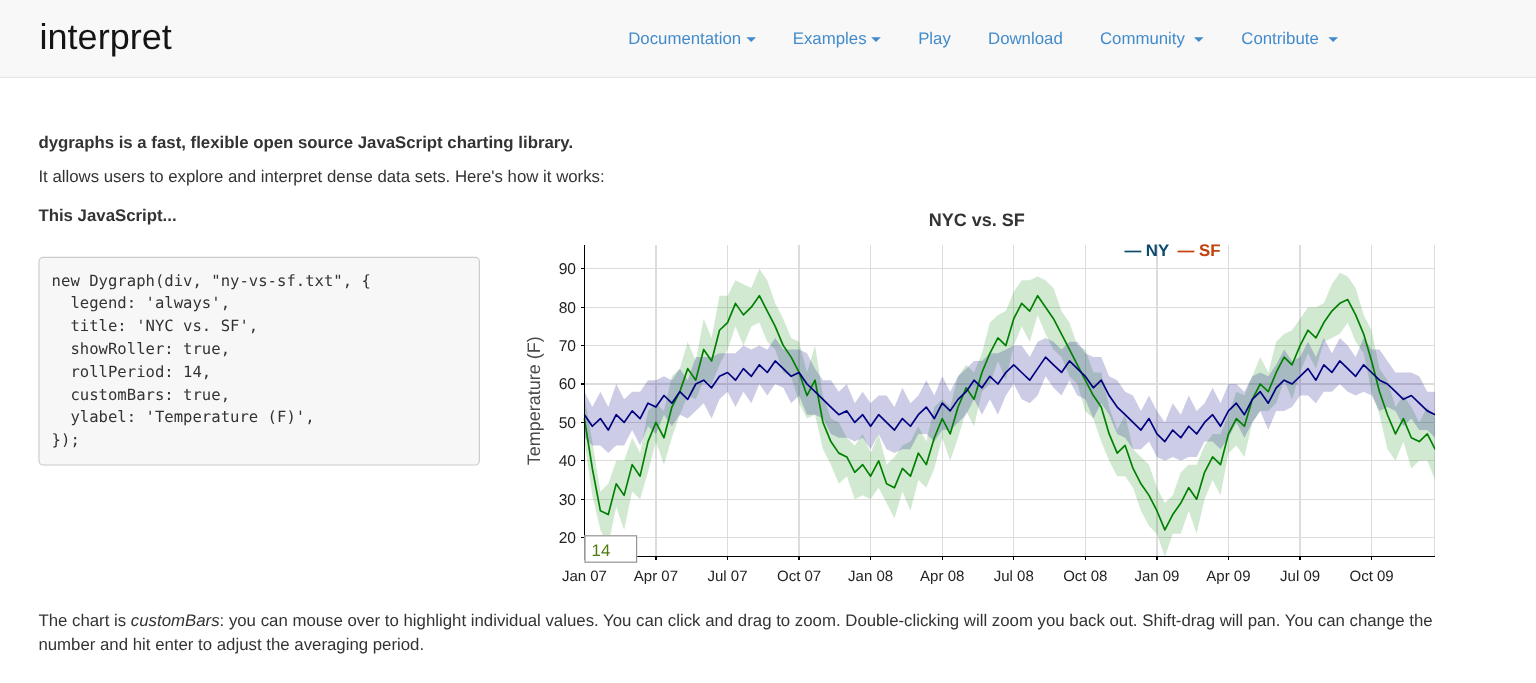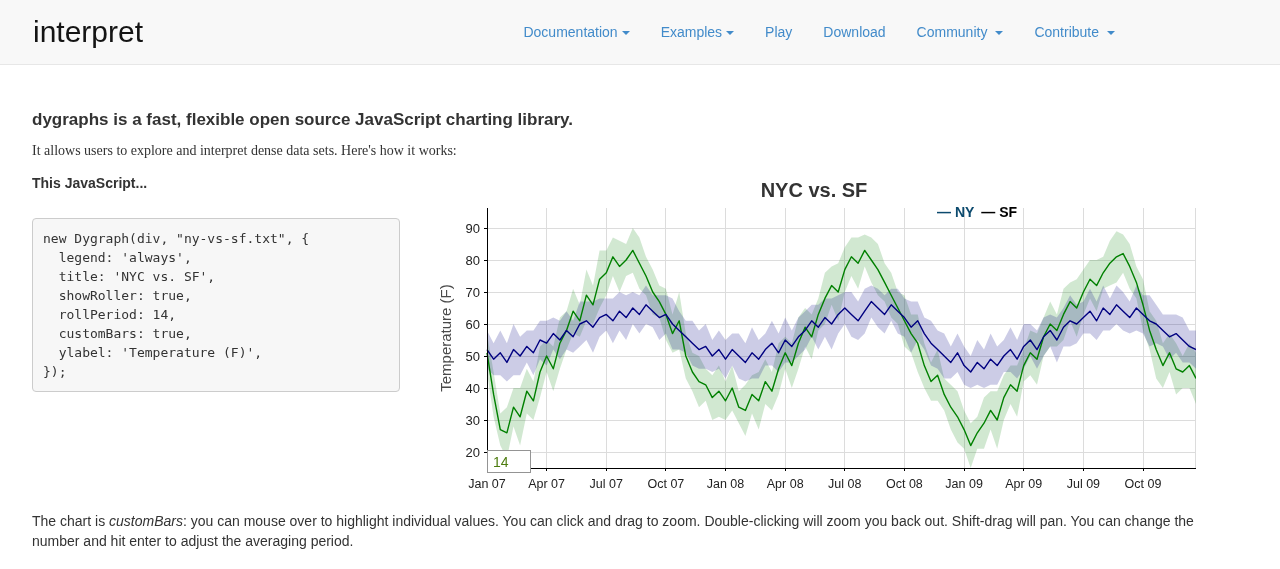--- a/index.html
+++ b/index.html
@@ -45,26 +45,26 @@
     border-right: 4px solid transparent;
     border-top: 4px solid #428bca;
     margin-left: 4px;
     vertical-align: 2px;
   }
   .caret.spaced { margin-left: 8px; }
 
   
   .main { margin: 0 84px 0 32px; }
   .page-title {
-    font-size: 17px;
+    font-size: 14px;
     font-weight: bold;
     margin: 45px 0 0 0;
     color: #333;
   }
-  .subtext { margin-top: 13px; font-family: Liberation Serif, serif; }
+  .subtext { margin-top: 13px; }
 
   .cols { display: flex; margin-top: 16px; }
   .col-header { font-weight: bold; font-size: 14px; }
   .col-left { width: 368px; flex: none; margin-right: 32px; }
   .col-right { flex: none; width: 764px; }
   .col-right .col-header { margin-left: 5px; }
 
   pre.code-block {
     margin: 27px 0 0 0;
     background: #f7f7f7;
@@ -82,21 +82,21 @@
   .chart-wrap {
     position: relative;
     width: 764px;
     height: 320px;
     margin-top: 3px;
   }
   .chart-title {
     position: absolute;
     top: 1px; left: 0; right: 0;
     text-align: center;
-    font-size: 20px;
+    font-size: 15px;
     font-weight: bold;
     color: #333;
   }
   .chart-legend {
     position: absolute;
     top: 26px;
     left: 505px;
     font-size: 14px;
     font-weight: bold;
     white-space: nowrap;
@@ -238,21 +238,21 @@
             <text x="532.1" y="310" text-anchor="middle" font-size="12.5">Jan 09</text>
             <line x1="591.7" y1="290" x2="591.7" y2="293" stroke="#000000" stroke-width="1" shape-rendering="crispEdges"></line>
             <text x="591.7" y="310" text-anchor="middle" font-size="12.5">Apr 09</text>
             <line x1="651.4" y1="290" x2="651.4" y2="293" stroke="#000000" stroke-width="1" shape-rendering="crispEdges"></line>
             <text x="651.4" y="310" text-anchor="middle" font-size="12.5">Jul 09</text>
             <line x1="711" y1="290" x2="711" y2="293" stroke="#000000" stroke-width="1" shape-rendering="crispEdges"></line>
             <text x="711" y="310" text-anchor="middle" font-size="12.5">Oct 09</text>
           </svg>
         <div class="chart-title">NYC vs. SF</div>
         <div class="chart-legend">
-          <span class="legend-entry" style="color: #0c4a6e;"><span>—</span> <span>NY</span></span><span class="legend-entry" style="color: #000000;"><span>—</span> <span>SF</span></span>
+          <span class="legend-entry" style="color: #0c4a6e;"><span>—</span> <span>NY</span></span><span class="legend-entry" style="color: #c2410c;"><span>—</span> <span>SF</span></span>
         </div>
         <div class="ylabel-box">Temperature (F)</div>
         <input class="roller-input" type="text" value="14" style="">
       </div>
     </div>
   </div>
 
   <div class="footer-note">
     <span>The chart is </span><em>customBars</em><span>: you can mouse over to highlight individual values. You can click and drag to zoom. Double-clicking will zoom you back out. Shift-drag will pan. You can change the number and hit enter to adjust the averaging period.</span>
   </div>

